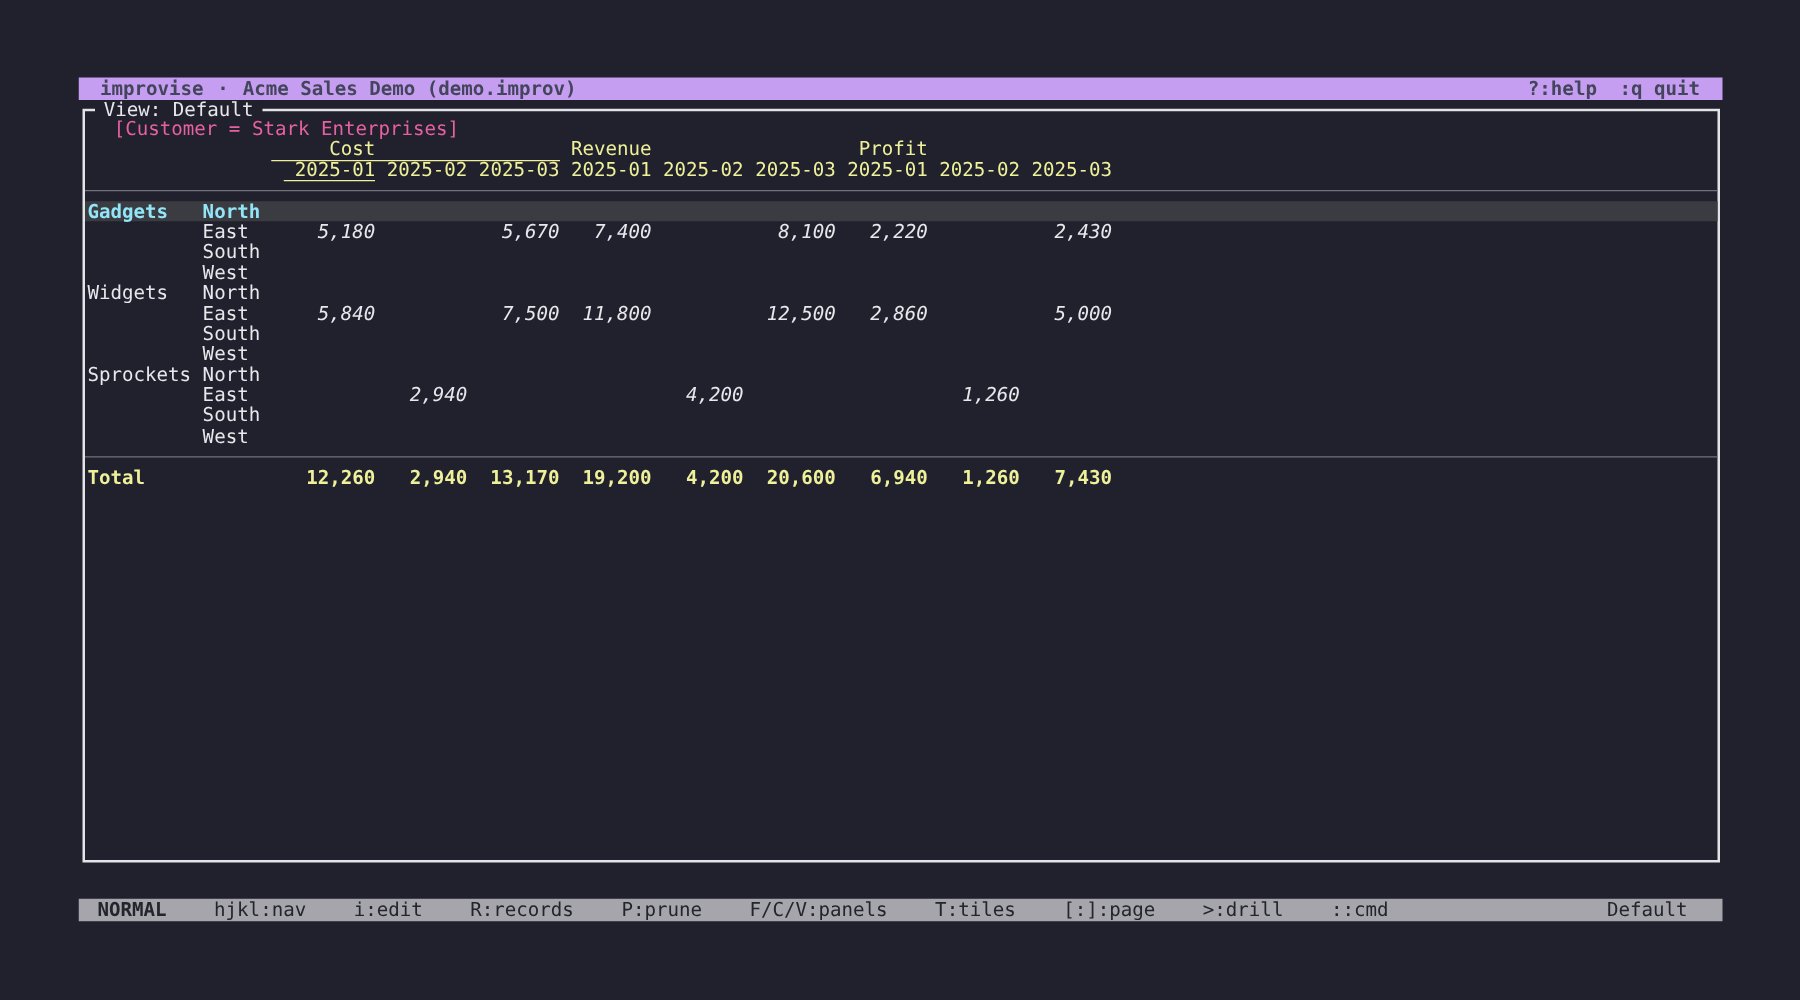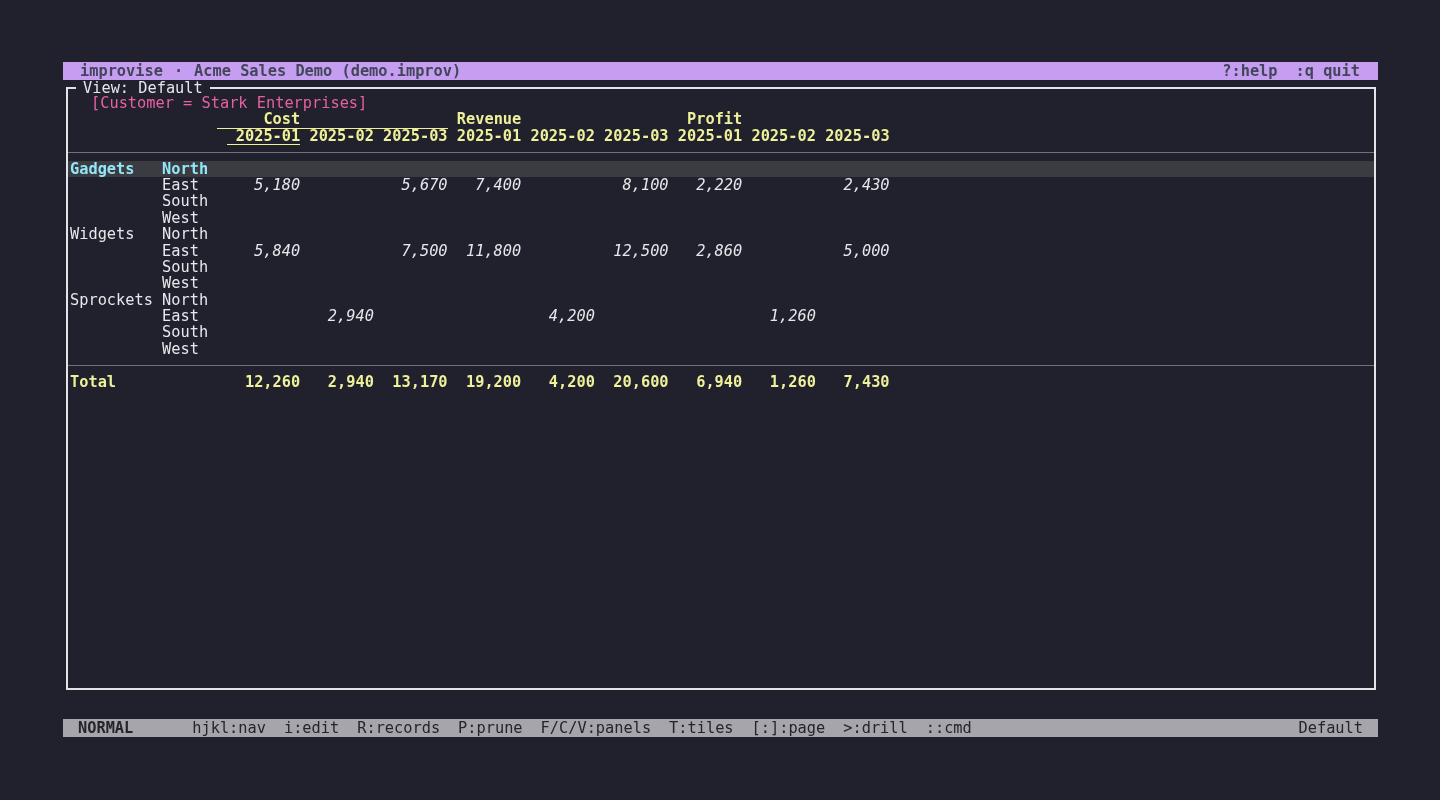--- a/index.html
+++ b/index.html
@@ -16,22 +16,22 @@
     background:var(--bar_bg);color:var(--bar_fg);font-weight:bold;display:flex;justify-content:space-between;
     padding:0 18px 0 17px;white-space:pre;}
   .tb-dot{margin:0 11px;}
   .tb-right span{margin-left:18px;}
 
   .viewbox{position:absolute;left:66px;top:87px;width:1310px;height:603px;border:2px solid var(--border);}
   .viewbox-title{position:absolute;top:-9px;left:8px;background:var(--bg);padding:0 7px;line-height:16px;color:var(--text);}
 
   .pivot{padding-top:6px;width:100%;}
   .line{height:16.4px;line-height:16.4px;white-space:pre;padding-left:2px;}
-  .filter-line{padding-left:11px;color:var(--pink);margin-left:12px;}
-  .hdr-line{color:var(--yellow);font-weight:bold;}
+  .filter-line{padding-left:23px;color:var(--pink);}
+  .hdr-line{color:var(--yellow);font-weight:normal;}
   .pad16{display:inline-block;width:16ch;}
   .pad17{display:inline-block;width:17ch;}
   .grp{display:inline-block;white-space:pre;vertical-align:top;}
   .cell{display:inline-block;width:8ch;text-align:right;white-space:pre;vertical-align:top;}
   .u{border-bottom:1px solid currentColor;}
   .sep-row{height:16.4px;padding:0;}
   .sep{height:1px;background:var(--sep);transform:translateY(8px);}
   .row{height:16.4px;line-height:16.4px;white-space:pre;padding-left:2px;}
   .row.sel{background:var(--row_hl);}
   .row.sel .lbl{color:var(--cyan);font-weight:bold;}
@@ -44,23 +44,23 @@
 
   .tilesrow{position:absolute;left:63px;top:702px;width:1315px;height:17px;line-height:17px;white-space:pre;padding-left:5px;}
   .tiles-label{font-weight:bold;margin-right:30px;color:var(--text);}
   .tile{font-weight:bold;margin-right:18px;}
   .tile.dim{color:var(--dim);}
   .tile.mauve{color:var(--mauve);}
   .tile.pink{color:var(--pink);}
   .tile.green{color:var(--green);}
 
   .statusbar{position:absolute;left:63px;top:719px;width:1315px;height:18px;line-height:18px;
-    background:var(--status_bg);color:var(--status_fg);display:flex;padding:0 15px 0 15px;white-space:pre;gap:41px;}
+    background:var(--status_bg);color:var(--status_fg);display:flex;padding:0 28px 0 15px;white-space:pre;}
   .mode{font-weight:bold;margin-right:18px;}
-  .hint{margin-right:18px;}
+  .hint{margin-right:18px;margin-left:20px;}
   .status-right{margin-left:auto;}
 </style>
 </head>
 <body>
 
 <header class="titlebar">
   <div class="tb-left"><span>improvise</span><span class="tb-dot">·</span><span>Acme Sales Demo (demo.improv)</span></div>
   <div class="tb-right"><span>?:help</span><span>:q quit</span></div>
 </header>
 

